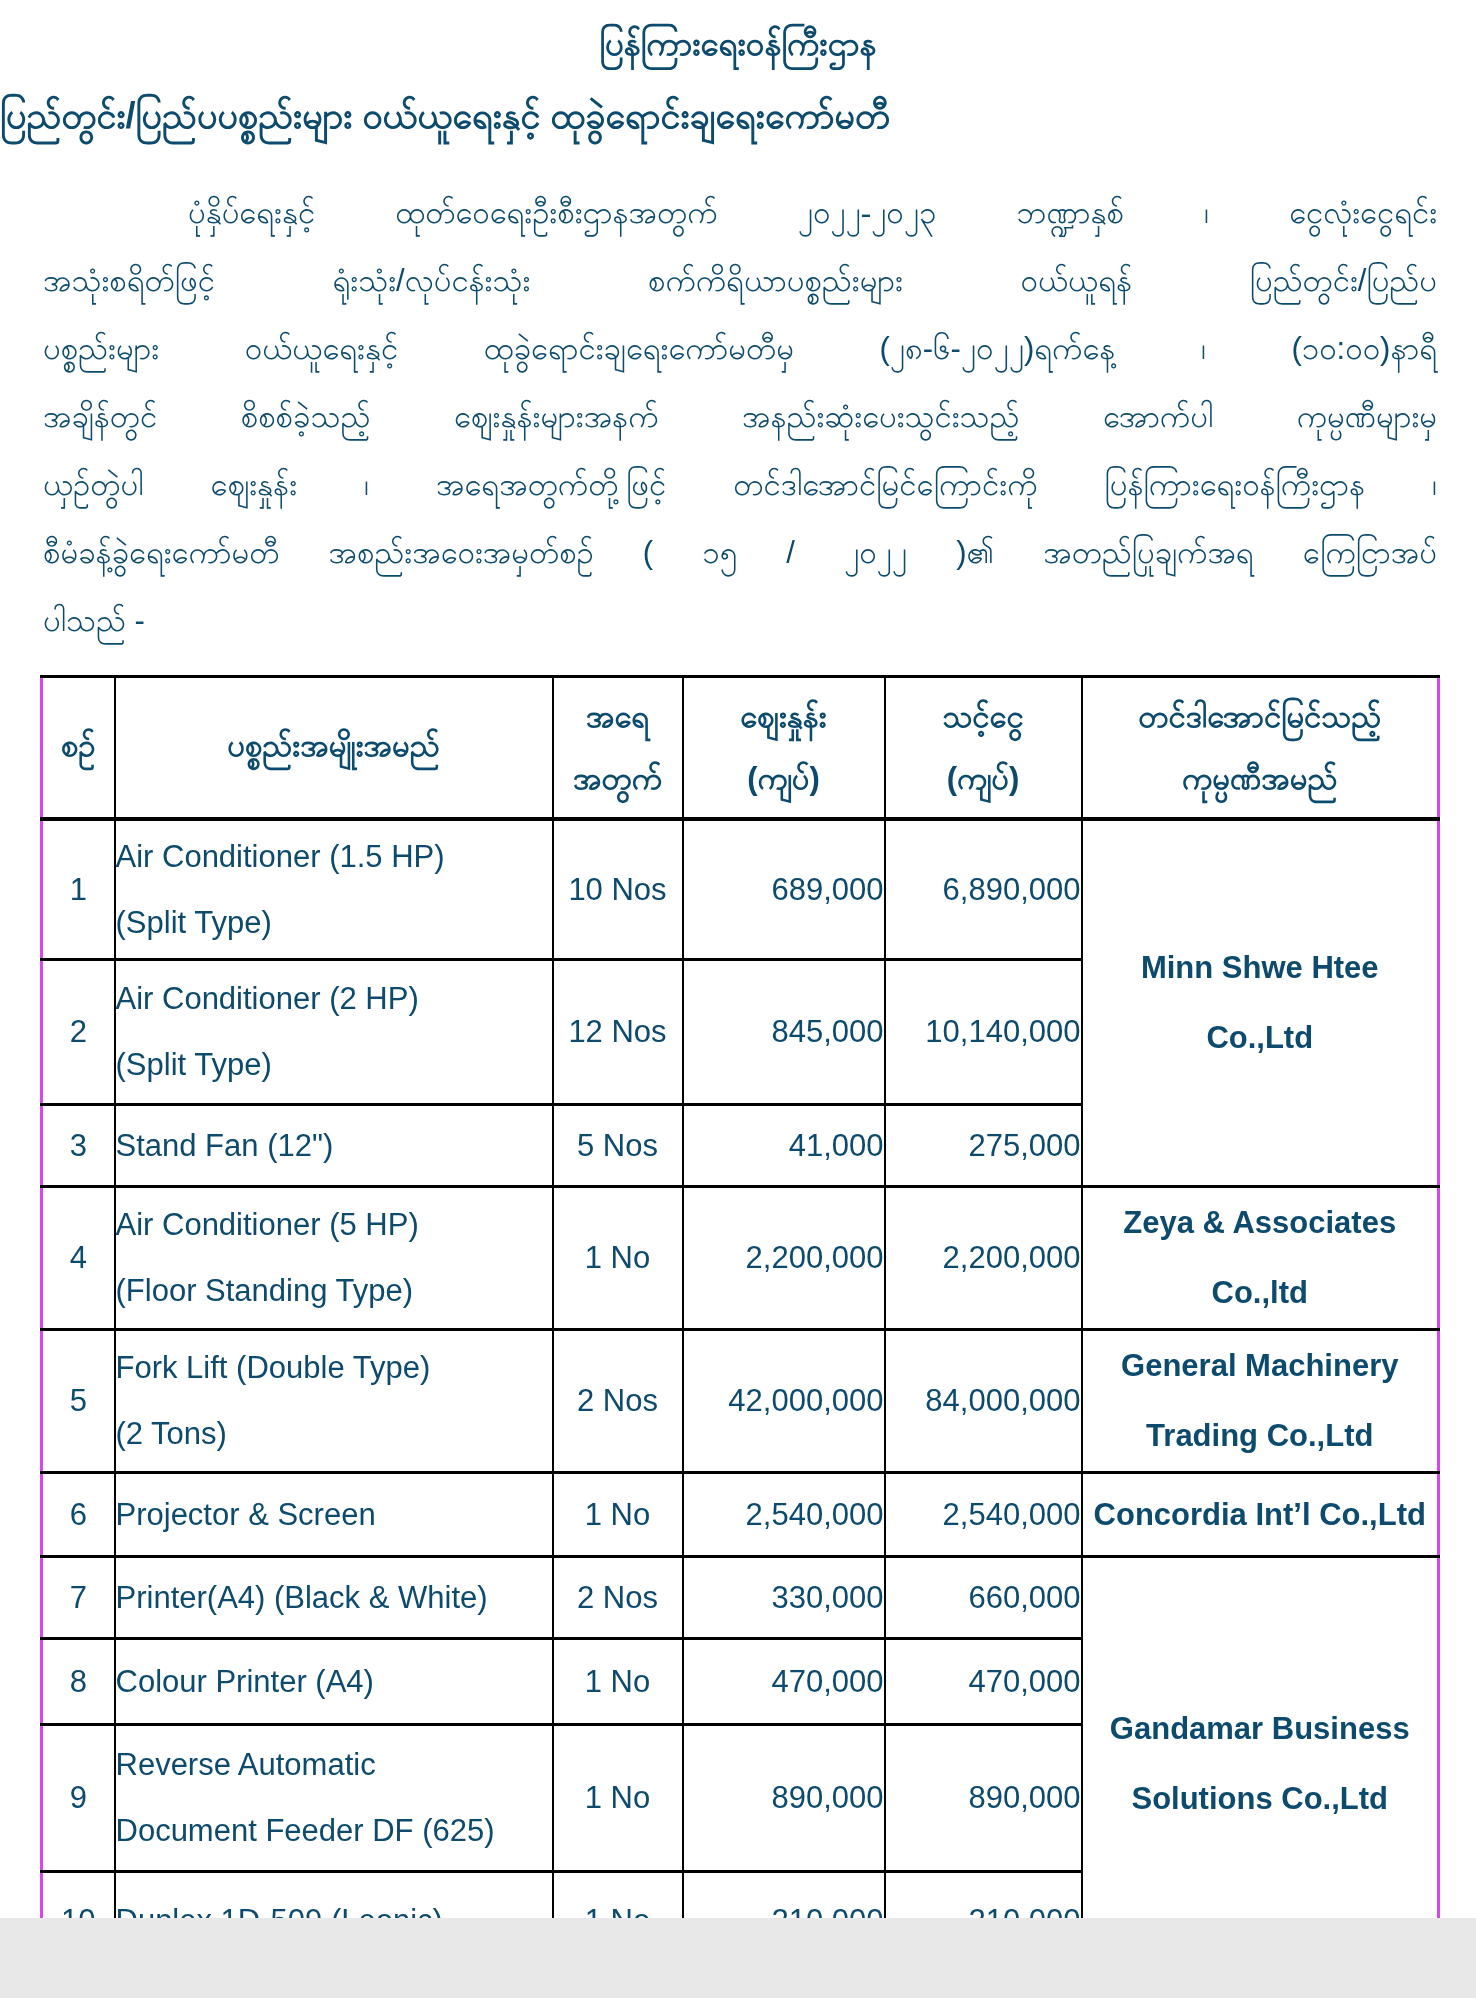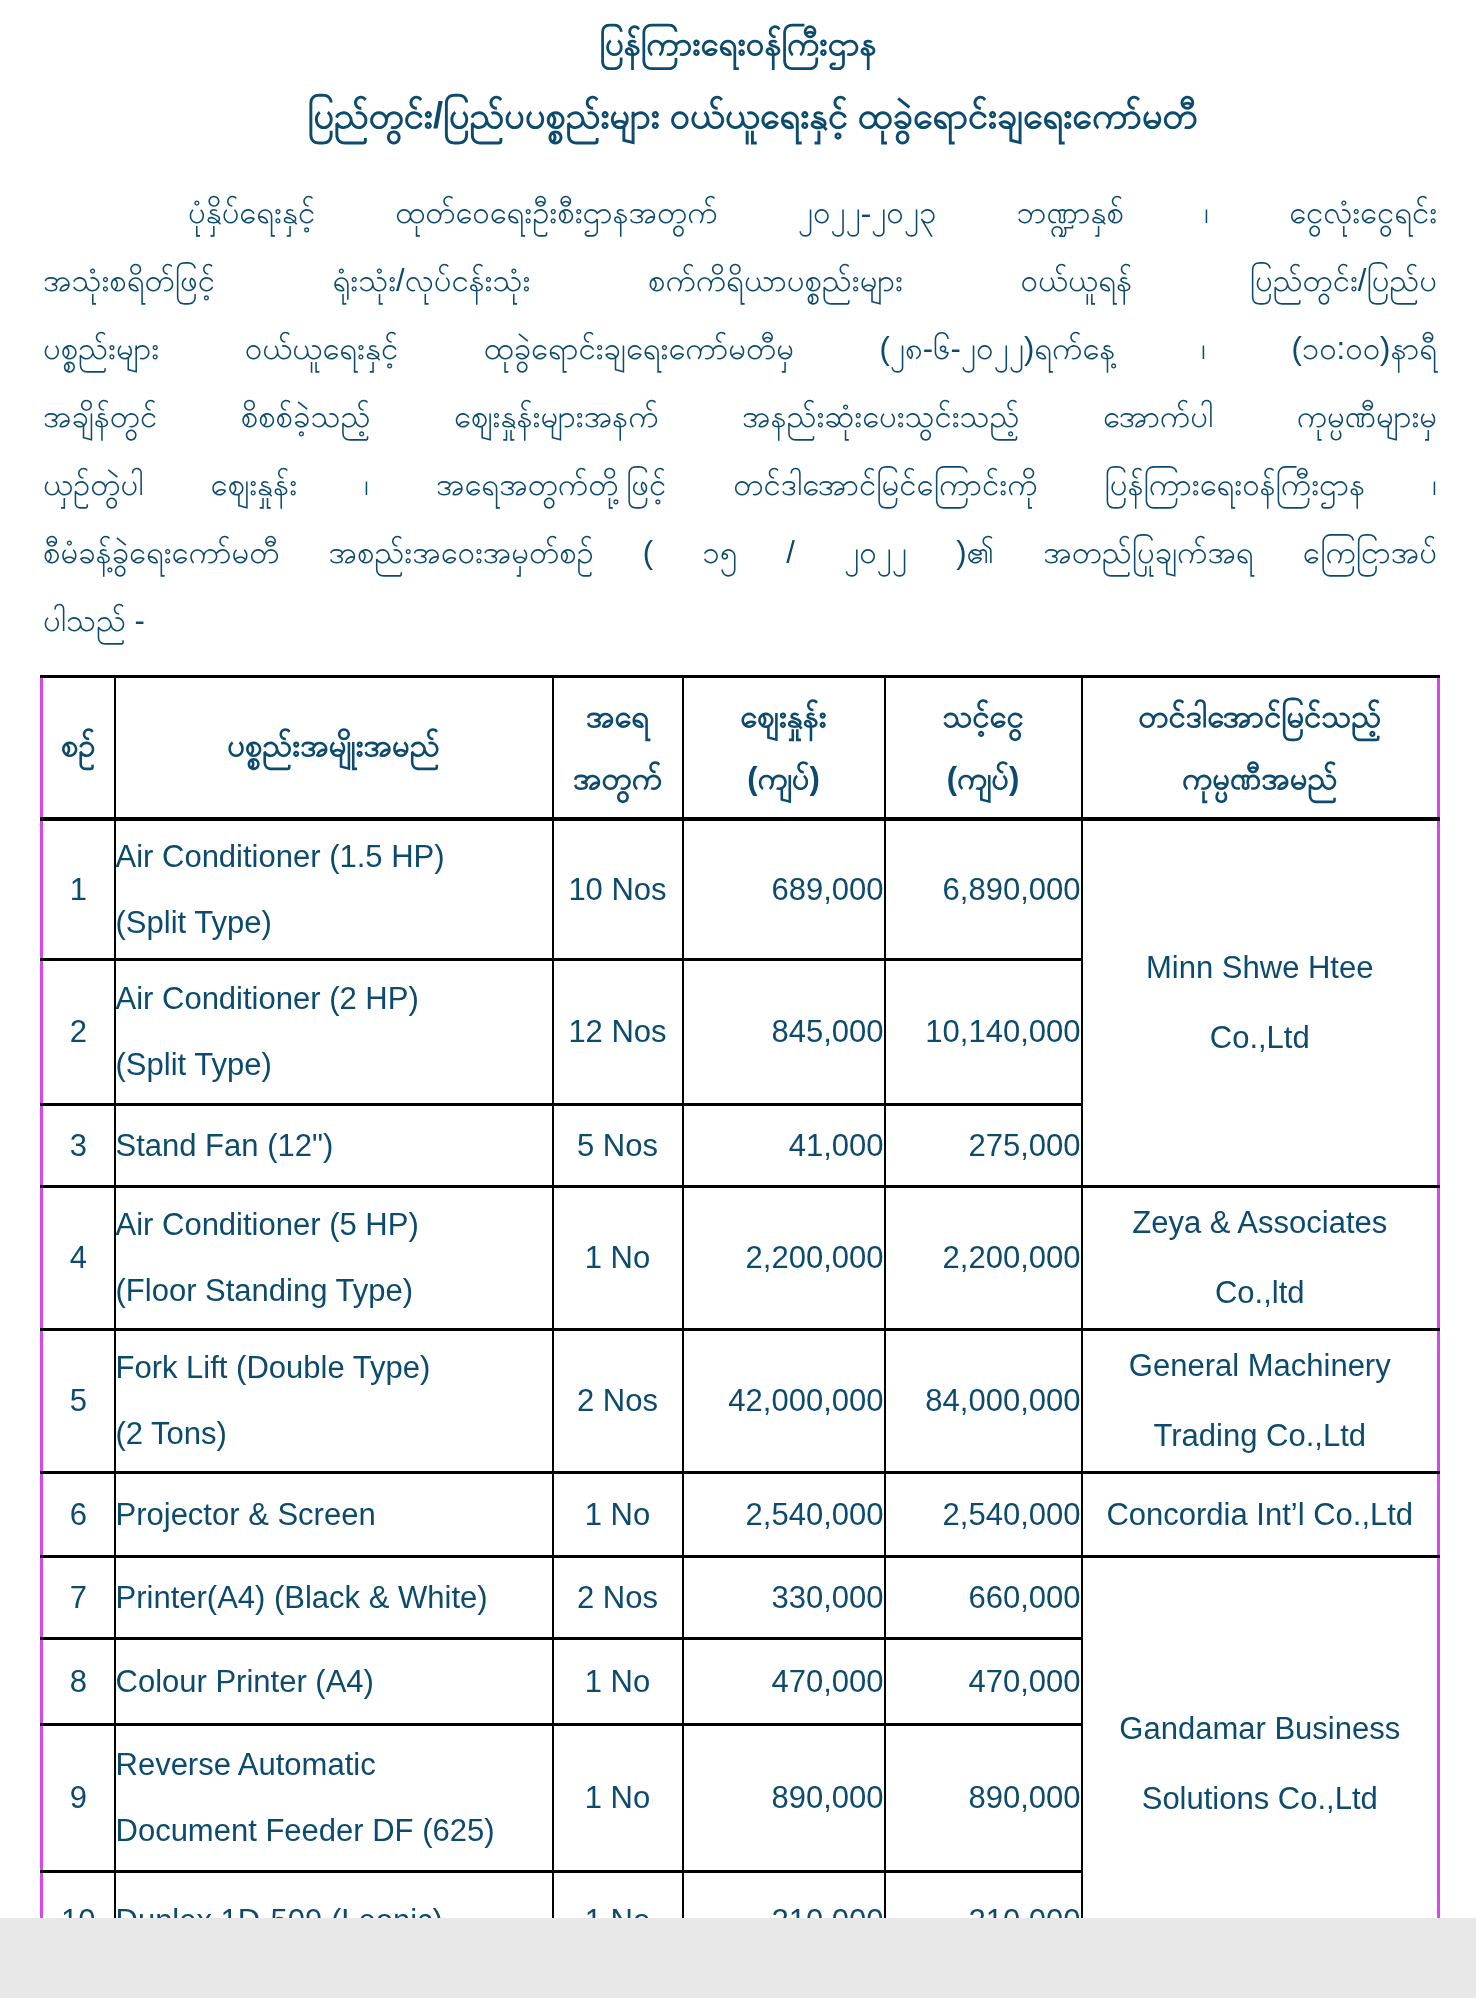--- a/index.html
+++ b/index.html
@@ -2,21 +2,21 @@
 <html><head>
 <meta charset="utf-8">
 <style>
   html,body { margin:0; padding:0; background:#e8e8e8; }
   .page {
     width:1476px; height:1918px; margin:0 auto; background:#ffffff; color:#0c4a6e;
     font-family:"Liberation Sans","DejaVu Sans",sans-serif;
     position:relative; overflow:hidden; box-sizing:border-box;
   }
   .title1 { padding-top:22px; text-align:center; font-size:33px; font-weight:bold; line-height:1.35; }
-  .title2 { margin-top:26px; text-align:center; font-size:36px; font-weight:bold; line-height:1.3;margin-left:29px; }
+  .title2 { margin-top:26px; text-align:left; font-size:36px; font-weight:bold; line-height:1.3; }
 
   .body-para { margin:40px 39px 0 43px; font-size:31px; line-height:68px; }
   .para-line { text-align:justify; text-align-last:justify; }
   .para-line.first { text-indent:145px;font-family:Liberation Serif, serif; }
   .para-line.last { text-align-last:left; }
 
   table.tender {
     border-collapse:collapse; table-layout:fixed;
     margin:20px 0 0 40px; width:1397px;
     border:3px solid #d946ef;
@@ -37,21 +37,21 @@
   .rh84  td { height:81px;  }
   .rh86  td { height:83px;  }
   .rh147 td { height:144px; }
   .rh99  td { height:96px;  }
 
   .c-serial  { text-align:center; }
   .c-item    { text-align:left; padding-left:13px; }
   .c-qty     { text-align:center; }
   .c-price   { text-align:right; padding-right:16px; }
   .c-amount  { text-align:right; padding-right:16px; }
-  .c-company { text-align:center; }
+  .c-company { text-align:center;font-weight:bold; }
 
   .ln  { line-height:66px; }   
   .cln { line-height:70px; }   
   .hln { line-height:62px; }   
 </style>
 </head>
 <body>
 
 <div class="page">
 

